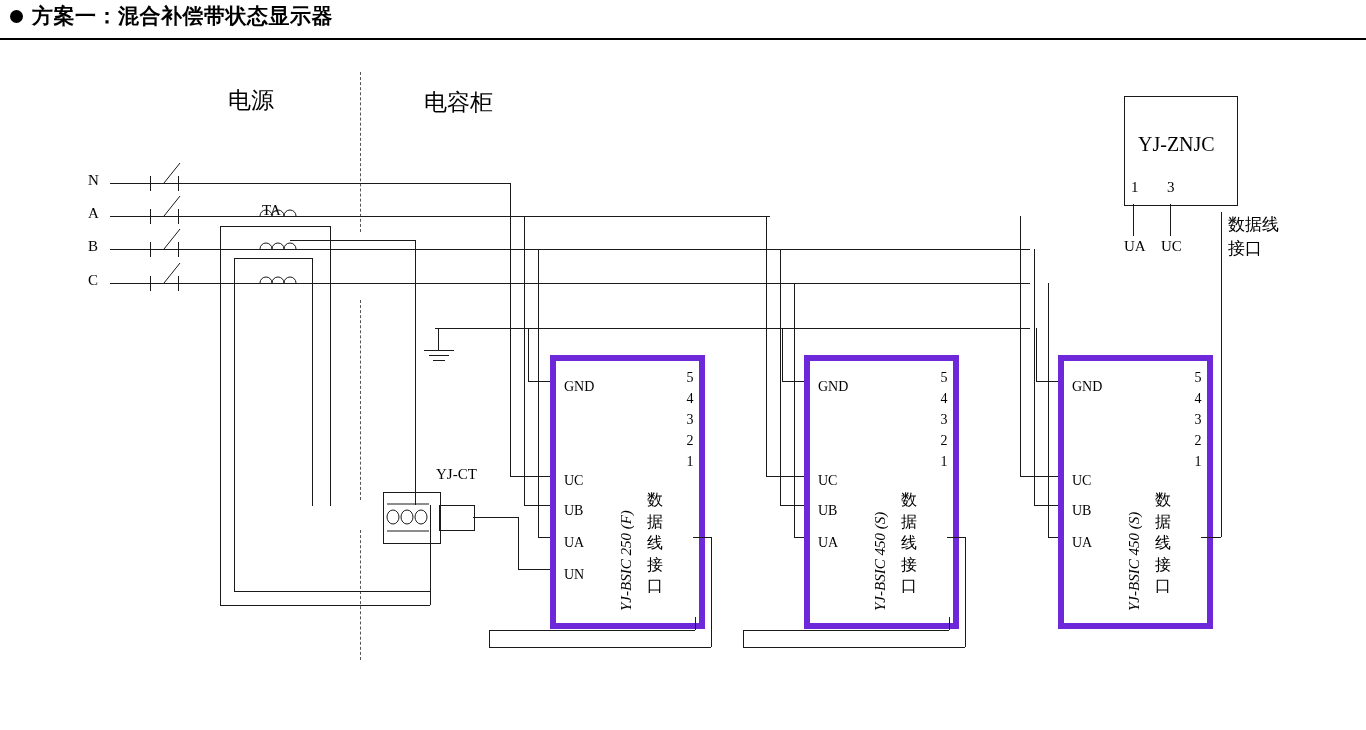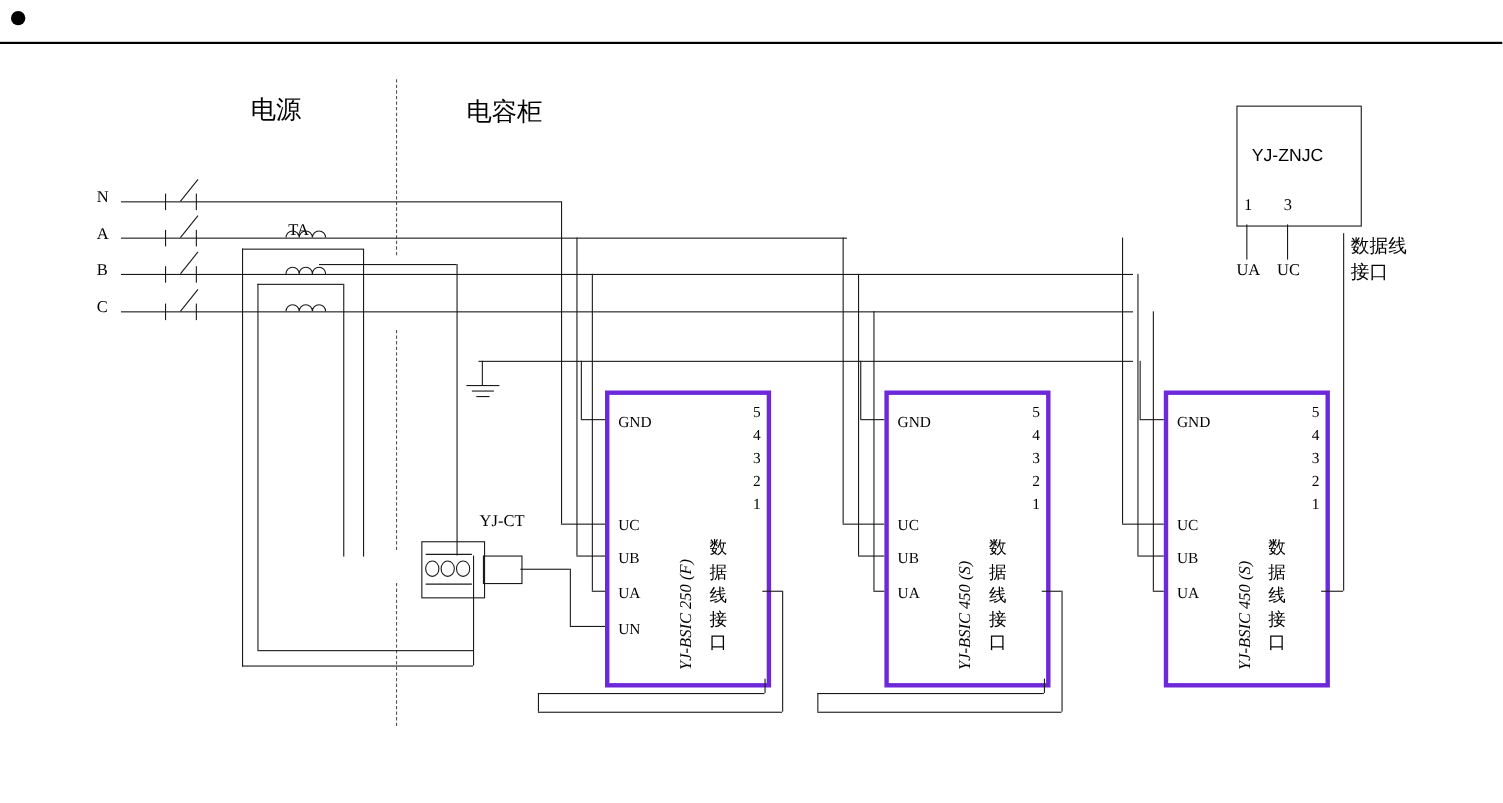--- a/index.html
+++ b/index.html
@@ -87,21 +87,21 @@
     border-left: 1px dashed #555;
   }
   .box {
     position: absolute;
     border: 1px solid #1a1a1a;
     background: transparent;
   }
   
   .module {
     position: absolute;
-    border: 4px solid #6d28d9;
+    border: 6px solid #6d28d9;
   }
   .module .pin-label {
     position: absolute;
     font-family: "Liberation Serif", serif;
     font-size: 14px;
     white-space: nowrap;
   }
   .module .model {
     position: absolute;
     font-family: "Liberation Serif", serif;
@@ -124,42 +124,43 @@
     position: absolute;
     font-family: "Liberation Serif", serif;
     font-size: 14px;
     text-align: center;
     width: 12px;
     line-height: 1.5;
   }
   
   .znjc-title {
     position: absolute;
-    font-family: Liberation Sans, sans-serif;
-    font-size: 16px;
+    font-family: Liberation Serif, serif;
+    font-size: 20px;
     white-space: nowrap;
   }
   
   .gnd-bar {
     position: absolute;
     height: 0;
     border-top: 1px solid #1a1a1a;
   }
   .ct-box {
     position: absolute;
     border: 1px solid #1a1a1a;
   }
 </style>
 </head>
 <body>
 
 <div id="canvas">
 
   <div class="header">
     <div class="header-bullet"></div>
+    <div class="header-title">方案一：混合补偿带状态显示器</div>
     <div class="header-rule"></div>
   </div>
 
   <div class="lbl-cn lbl-cn-big" style="left:228px; top:86px;">电源</div>
   <div class="lbl-cn lbl-cn-big" style="left:424px; top:88px;">电容柜</div>
 
   <div class="dashline" style="left:360px; top:72px; height:160px;"></div>
   <div class="dashline" style="left:360px; top:300px; height:200px;"></div>
   <div class="dashline" style="left:360px; top:530px; height:130px;"></div>
 

